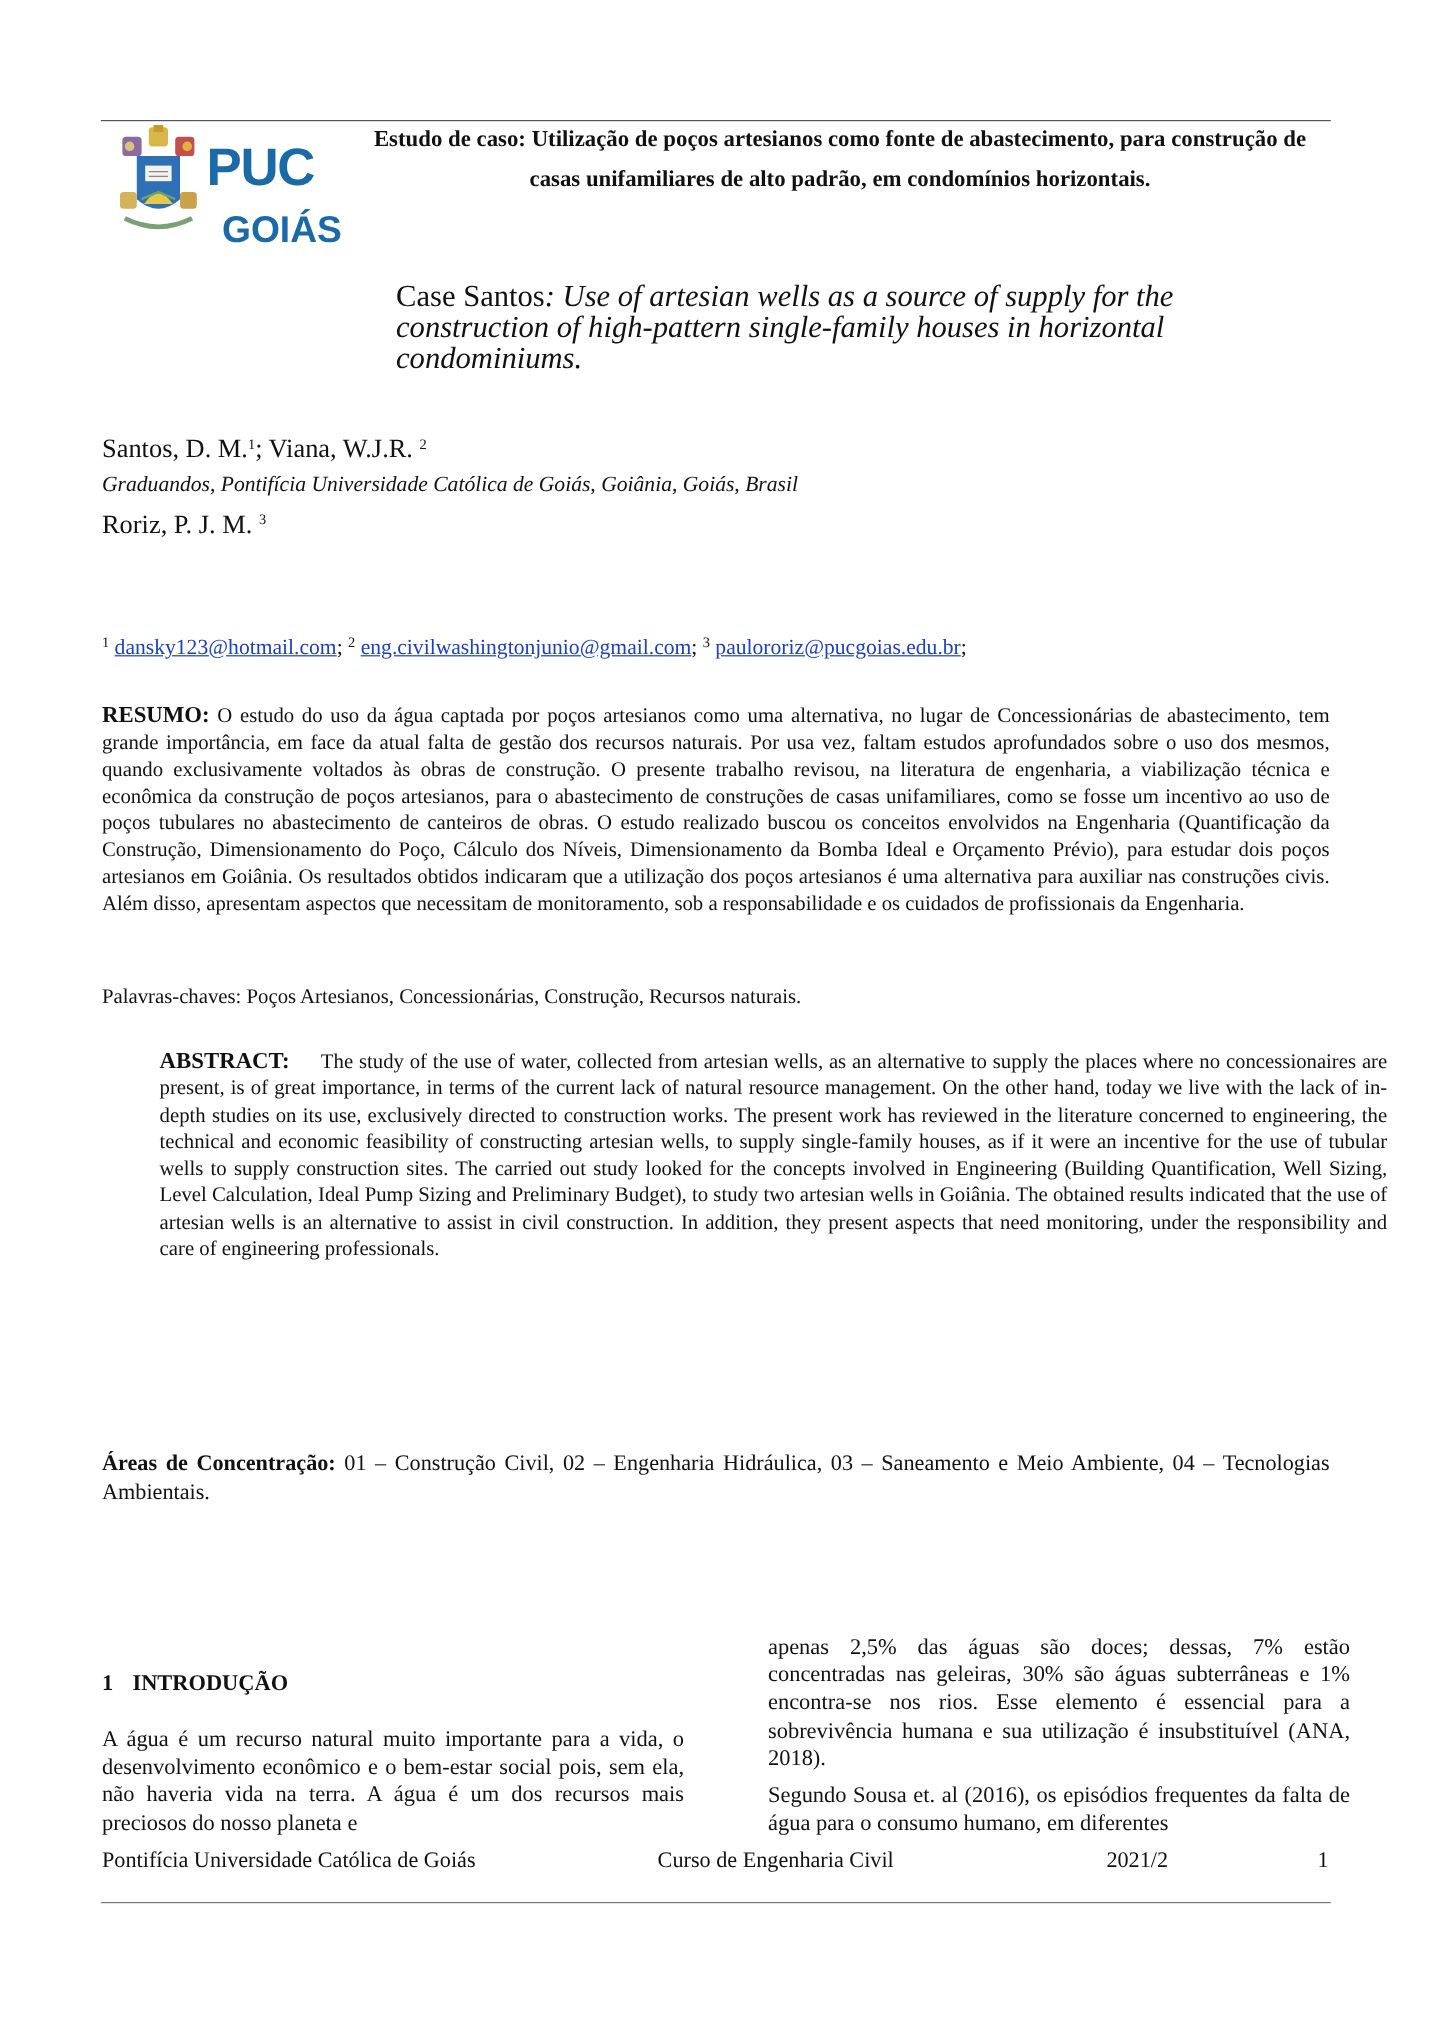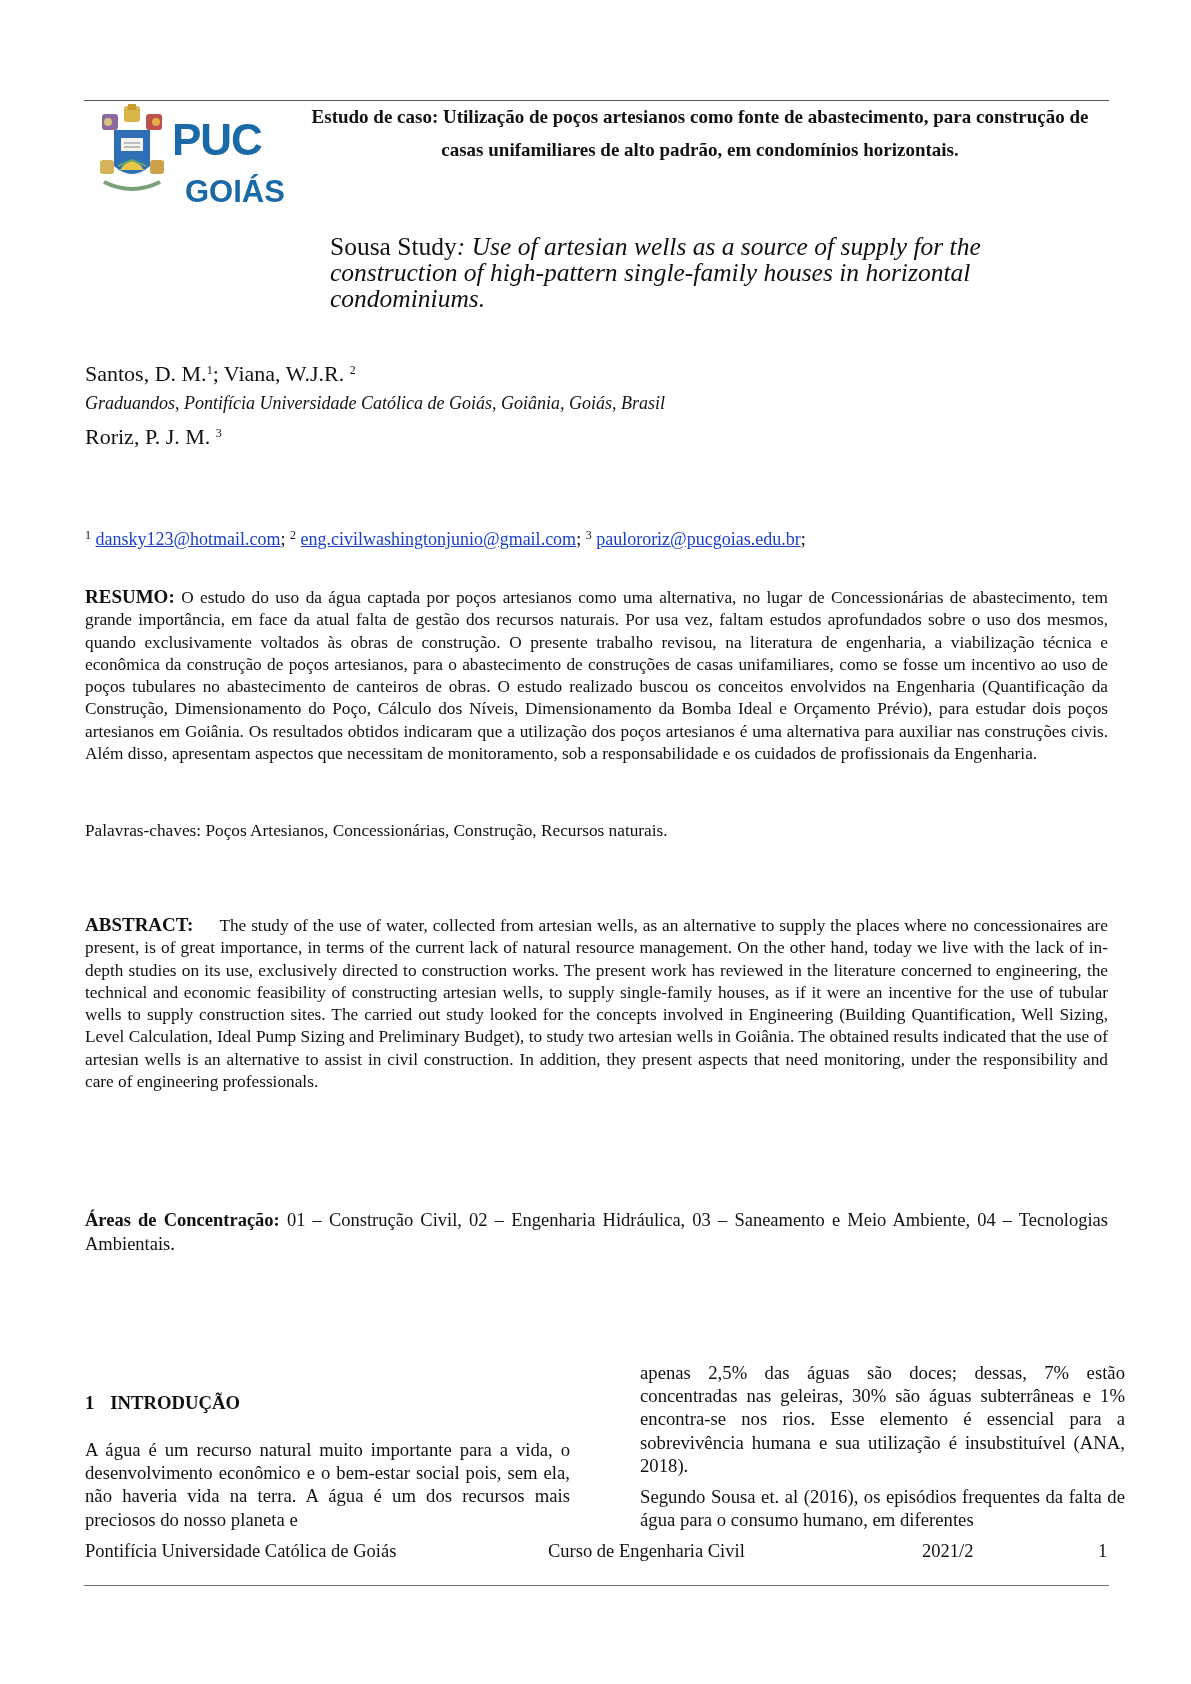--- a/index.html
+++ b/index.html
@@ -27,21 +27,21 @@
   .authors2 { position: absolute; left: 85px; top: 425px; font-size: 22px; line-height: 24px; }
   .aff2 { position: absolute; left: 85px; top: 456px; font-size: 18px; font-style: italic; line-height: 22px; }
   sup { font-size: 12px; vertical-align: top; position: relative; top: -4px; }
 
   .emails { position: absolute; left: 85px; top: 528px; font-size: 18px; line-height: 22px; }
   .emails a { color: #1a3fc4; text-decoration: underline; }
 
   .para { position: absolute; left: 85px; width: 1023px; font-size: 17.3px; line-height: 22.3px; text-align: justify; }
   .resumo { top: 586px; }
   .keywords-pt { top: 820px; }
-  .abstract { top: 914px; }
+  .abstract { top: 874px; margin-left: 48px; }
   .keywords-en { top: 1108px; font-style: italic; }
   .areas { top: 1208px; font-size: 18.5px; line-height: 24px; }
   .lbl { font-weight: bold; }
   .abs-lbl { font-weight: bold; font-size: 19px; margin-right: 26px; }
   .res-lbl { font-weight: bold; font-size: 19px; }
 
   .col { position: absolute; width: 485px; font-size: 18.7px; line-height: 23.2px; text-align: justify; }
   .col-left { left: 85px; }
   .col-right { left: 640px; top: 1361px; }
   .sec-head { position: absolute; left: 85px; top: 1392px; font-weight: bold; font-size: 18.7px; }
@@ -81,21 +81,21 @@
       <rect x="52" y="56" width="14" height="14" rx="3" fill="#c9a24a"></rect>
       <path d="M6 78 Q34 92 62 78" stroke="#7aa07a" stroke-width="4" fill="none"></path>
     </svg>
     <div class="logo-text-1">PUC</div>
     <div class="logo-text-2">GOIÁS</div>
   </div>
 
   <div class="title">Estudo de caso: Utilização de poços artesianos como fonte de abastecimento, para construção de casas unifamiliares de alto padrão, em condomínios horizontais.</div>
 
   <div class="subtitle">
-    <span>Sousa Study</span><span class="it">: Use of artesian wells as a source of supply for the construction of high-pattern single-family houses in horizontal condominiums.</span>
+    <span>Case Santos</span><span class="it">: Use of artesian wells as a source of supply for the construction of high-pattern single-family houses in horizontal condominiums.</span>
   </div>
 
   <div class="authors1">
     <span>Santos, D. M.</span><sup>1</sup><span>; Viana, W.J.R. </span><sup>2</sup>
   </div>
   <div class="aff1">Graduandos, Pontifícia Universidade Católica de Goiás, Goiânia, Goiás, Brasil</div>
 
   <div class="authors2">
     <span>Roriz, P. J. M. </span><sup>3</sup>
   </div>

